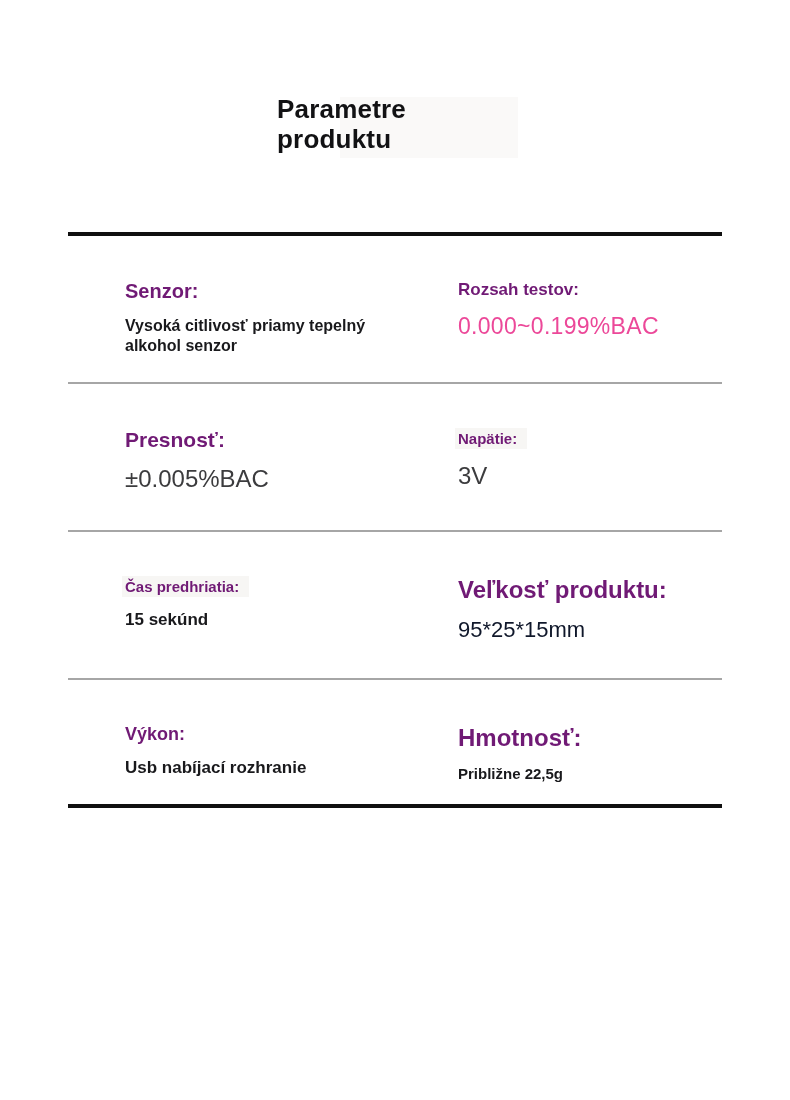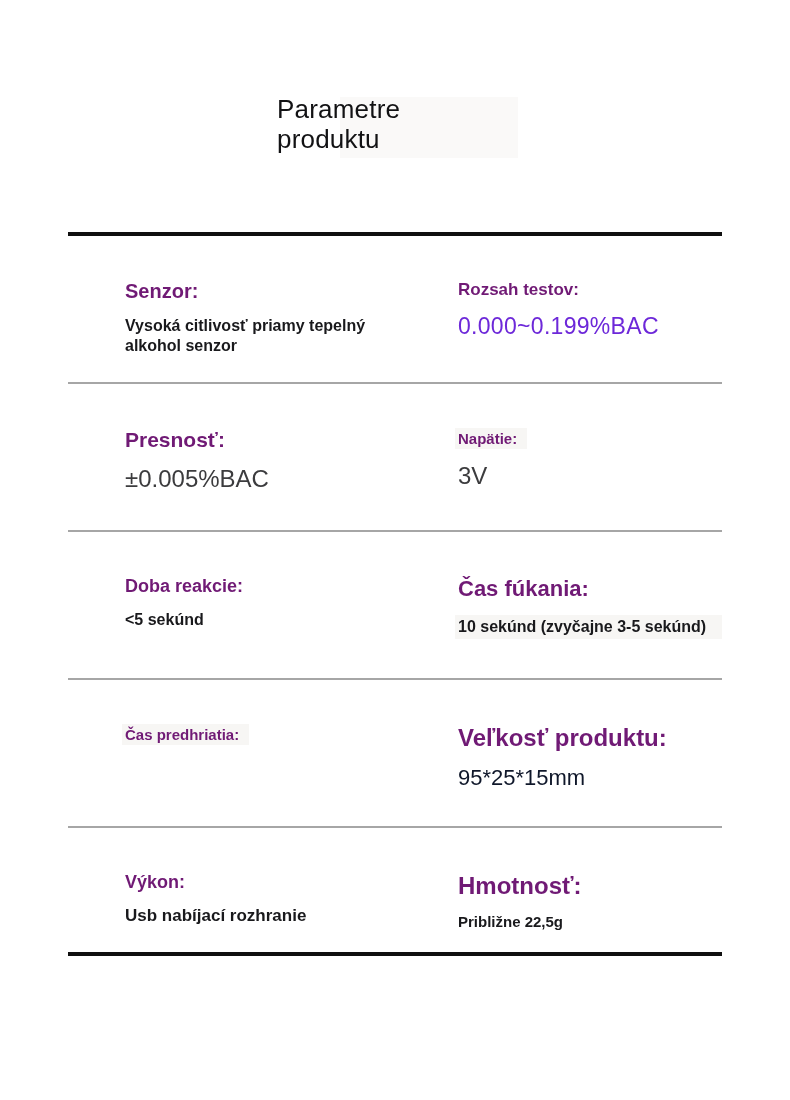--- a/index.html
+++ b/index.html
@@ -17,21 +17,21 @@
   .title-highlight {
     position: absolute;
     left: 340px; top: 97px;
     width: 178px; height: 61px;
     background: #faf9f8;
   }
   .page-title {
     position: absolute;
     left: 277px; top: 94px;
     font-size: 26px;
-    font-weight: 400;
+    font-weight: 700;
     line-height: 30px;
     letter-spacing: 0.2px;
     color: #121214;
   }
 
   
   .spec-table {
     position: absolute;
     left: 68px; top: 232px;
     width: 654px;
@@ -59,21 +59,21 @@
   .lbl-18 { font-size: 18px; }
   .lbl-20 { font-size: 20px; }
   .lbl-21 { font-size: 21px; }
   .lbl-22 { font-size: 22px; }
   .lbl-24 { font-size: 24px; }
 
   .val-b15 { font-size: 15px; font-weight: 700; }
   .val-b16 { font-size: 16px; font-weight: 700; line-height: 20px; }
   .val-b17 { font-size: 17px; font-weight: 700; }
   .val-l22 { font-size: 22px; font-weight: 400; color: #0f172a; }
-  .val-l23 { font-size: 23px; font-weight: 400; color: #6d28d9; letter-spacing: 0.3px; }
+  .val-l23 { font-size: 23px; font-weight: 400; color: #ec4899; letter-spacing: 0.3px; }
   .val-l24 { font-size: 24px; font-weight: 400; color: #3c3c3e; }
 
   .wrap-narrow { max-width: 290px; }
 </style>
 </head>
 <body>
 
 <div class="title-highlight"></div>
 
 <h1 class="page-title"><span>Parametre</span><br>
@@ -97,34 +97,25 @@
     <div class="cell-left">
       <div class="cell-label lbl-21">Presnosť:</div>
       <div class="cell-value val-l24">±0.005%BAC</div>
     </div>
     <div class="cell-right">
       <div class="cell-label lbl-15 hl">Napätie:</div>
       <div class="cell-value val-l24">3V</div>
     </div>
   </div>
 
-  <div class="spec-row">
-    <div class="cell-left">
-      <div class="cell-label lbl-18">Doba reakcie:</div>
-      <div class="cell-value val-b16">&lt;5 sekúnd</div>
-    </div>
-    <div class="cell-right">
-      <div class="cell-label lbl-22">Čas fúkania:</div>
-      <div class="cell-value val-b16 hl">10 sekúnd (zvyčajne 3-5 sekúnd)</div>
-    </div>
-  </div>
 
   <div class="spec-row">
     <div class="cell-left">
       <div class="cell-label lbl-15 hl">Čas predhriatia:</div>
+      <div class="cell-value val-b17">15 sekúnd</div>
     </div>
     <div class="cell-right">
       <div class="cell-label lbl-24">Veľkosť produktu:</div>
       <div class="cell-value val-l22">95*25*15mm</div>
     </div>
   </div>
 
   <div class="spec-row last">
     <div class="cell-left">
       <div class="cell-label lbl-18">Výkon:</div>

